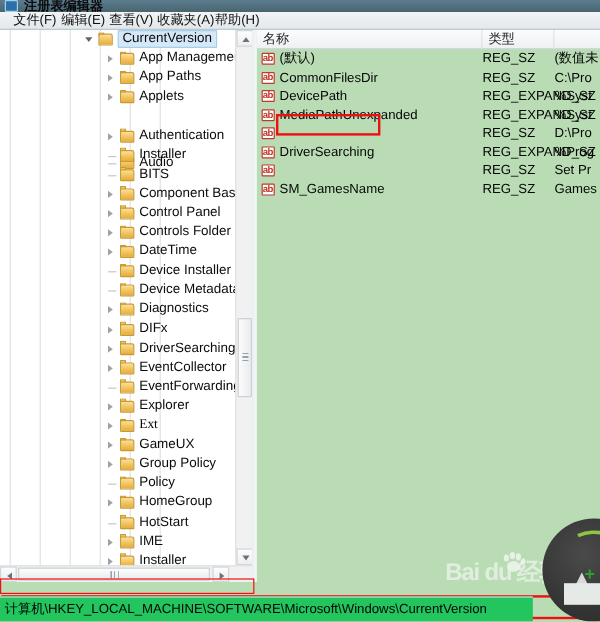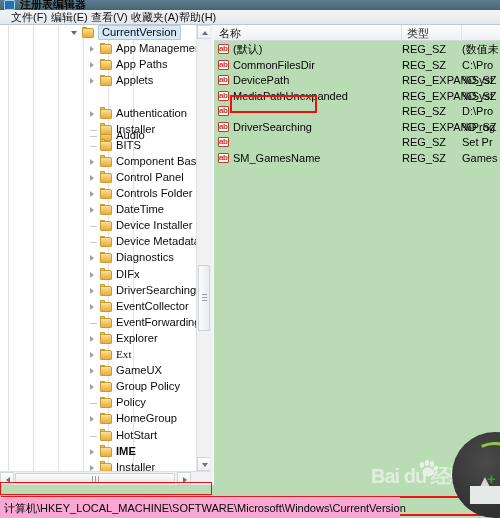--- a/index.html
+++ b/index.html
@@ -199,22 +199,22 @@
   }
 
   
   .annot-box {
     position: absolute; border: 2px solid #ee1111;
     pointer-events: none; background: transparent;
   }
 
   
   .statusbar {
-    position: absolute; left: 0; top: 497px; width: 400px; height: 21px;
-    background: #f9a8d4; border-top: 1px solid #d4d9dd;
+    position: absolute; left: 0; top: 497px; width: 444px; height: 21px;
+    background: #22c55e; border-top: 1px solid #d4d9dd;
   }
   .status-text {
     position: absolute; left: 4px; top: 3px;
     font-size: 11px; color: #050505; white-space: nowrap; line-height: 14px;
   }
 
   
   .watermark {
     position: absolute; left: 371px; top: 463px;
     font-size: 20px; font-weight: bold; color: #e9f2e6;
@@ -483,21 +483,21 @@
             <span class="tlabel" style="left: 116px;">HomeGroup</span>
           </div>
           <div class="tnode" style="top: 402.5px; position: absolute; left: 0px; width: 196px;">
             <span class="dash" style="left: 90px;"></span>
             <span class="folder" style="left: 100px;">
               <span class="f-tab"></span>
               <span class="f-back"></span>
             </span>
             <span class="tlabel" style="left: 116px;">HotStart</span>
           </div>
-          <div class="tnode" style="top: 418.6px; position: absolute; left: 0px; width: 180px; font-weight: bold;">
+          <div class="tnode" style="top: 418.6px; position: absolute; left: 0px; width: 180px;">
             <span class="expander collapsed" style="left: 90px;"></span>
             <span class="folder" style="left: 100px;">
               <span class="f-tab"></span>
               <span class="f-back"></span>
             </span>
             <span class="tlabel" style="left: 116px;">IME</span>
           </div>
           <div class="tnode" style="top: 434.7px; position: absolute; left: 0px; width: 196px;">
             <span class="expander collapsed" style="left: 90px;"></span>
             <span class="folder" style="left: 100px;">

